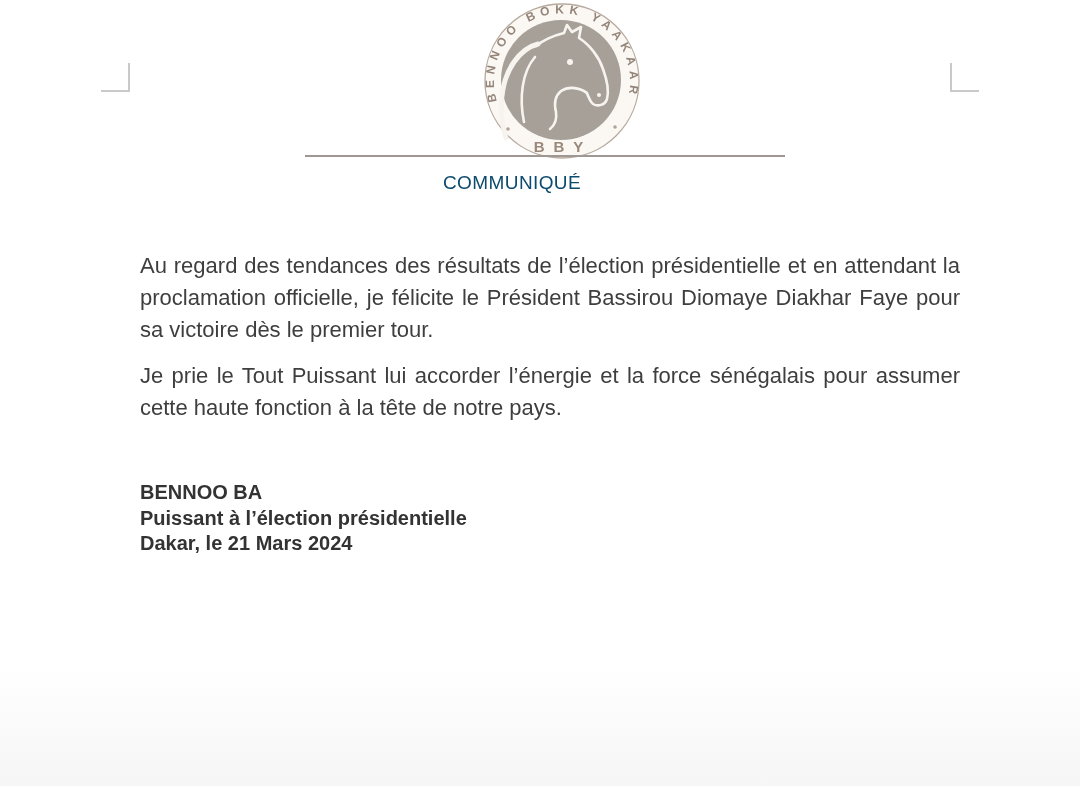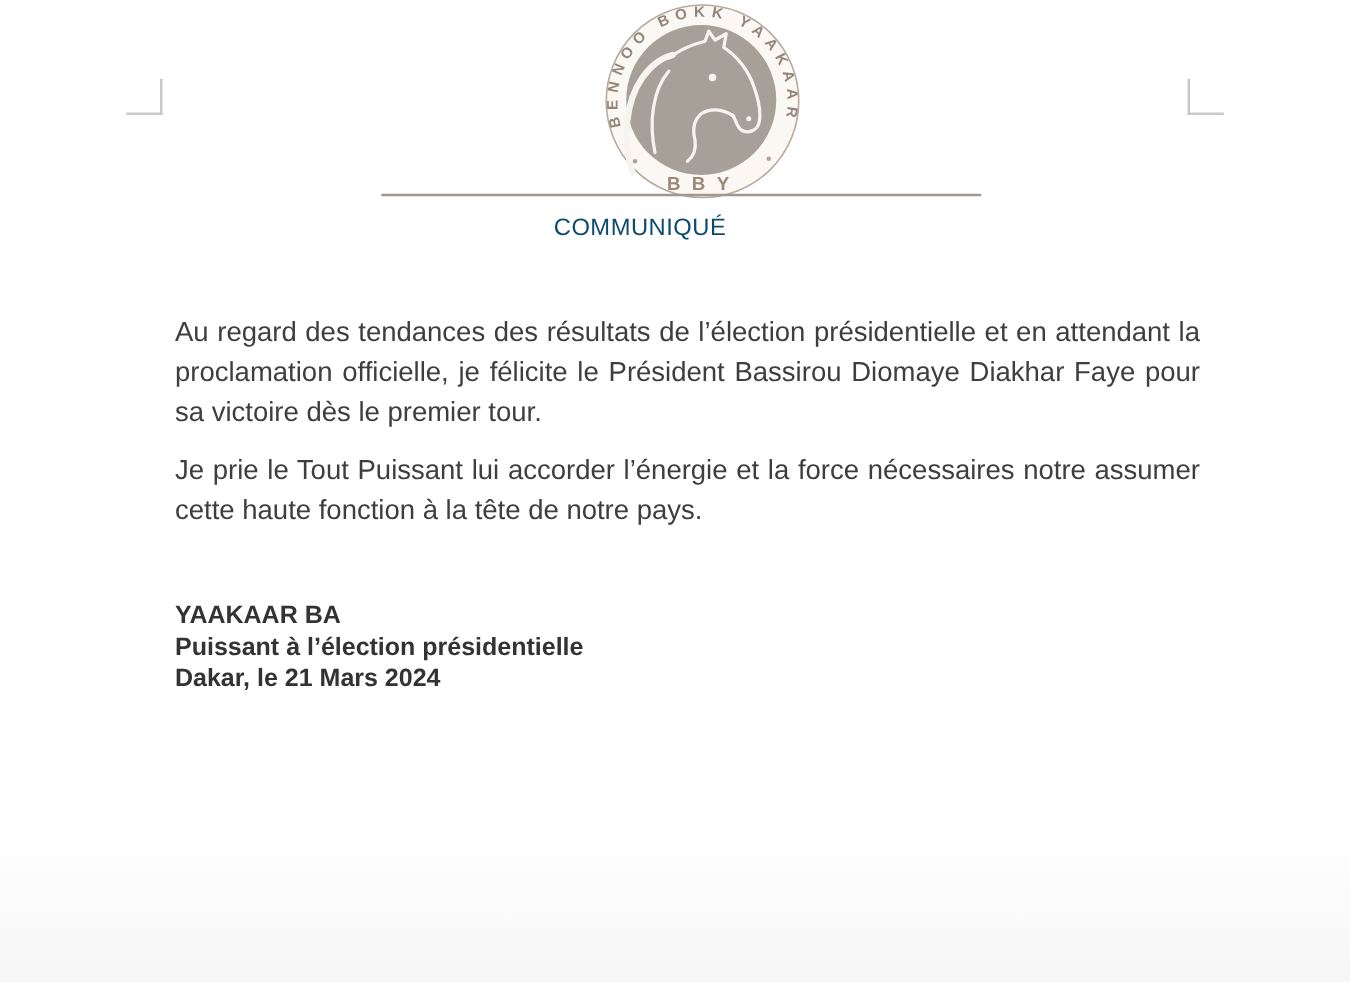--- a/index.html
+++ b/index.html
@@ -126,22 +126,22 @@
       <text x="103" y="152" text-anchor="middle" font-size="15" font-weight="700" fill="#9a897b" letter-spacing="9" font-family="Liberation Sans, DejaVu Sans, sans-serif">BBY</text>
     </svg>
   </div>
 
   <div class="divider"></div>
 
   <div class="title">COMMUNIQUÉ</div>
 
   <div class="body-text">
     <p>Au regard des tendances des résultats de l’élection présidentielle et en attendant la proclamation officielle, je félicite le Président Bassirou Diomaye Diakhar Faye pour sa victoire dès le premier tour.</p>
-    <p>Je prie le Tout Puissant lui accorder l’énergie et la force nécessaires notre assumer cette haute fonction à la tête de notre pays.</p>
+    <p>Je prie le Tout Puissant lui accorder l’énergie et la force sénégalais pour assumer cette haute fonction à la tête de notre pays.</p>
 
     <div class="signature">
-      <div>YAAKAAR BA</div>
+      <div>BENNOO BA</div>
       <div>Puissant à l’élection présidentielle</div>
       <div>Dakar, le 21 Mars 2024</div>
     </div>
   </div>
 
 </div>
 
 </body></html>

